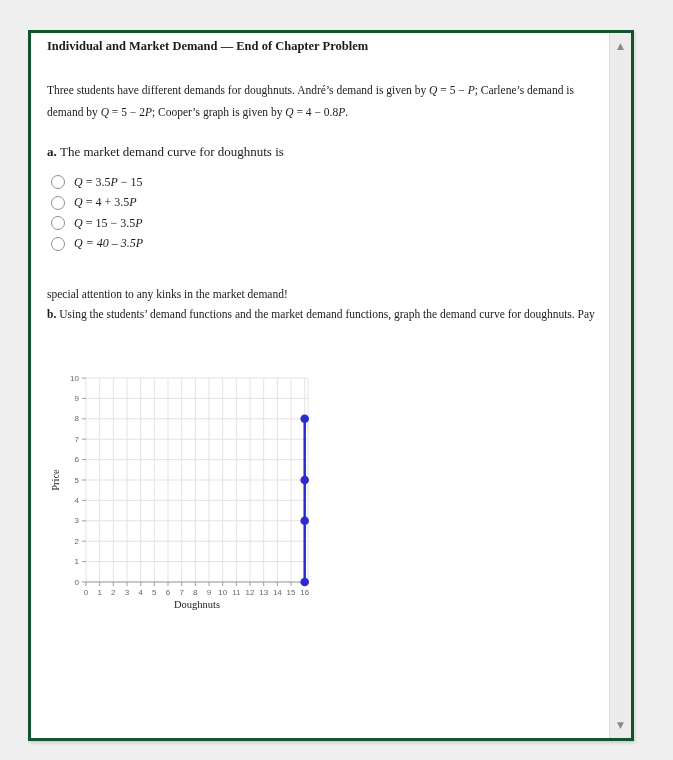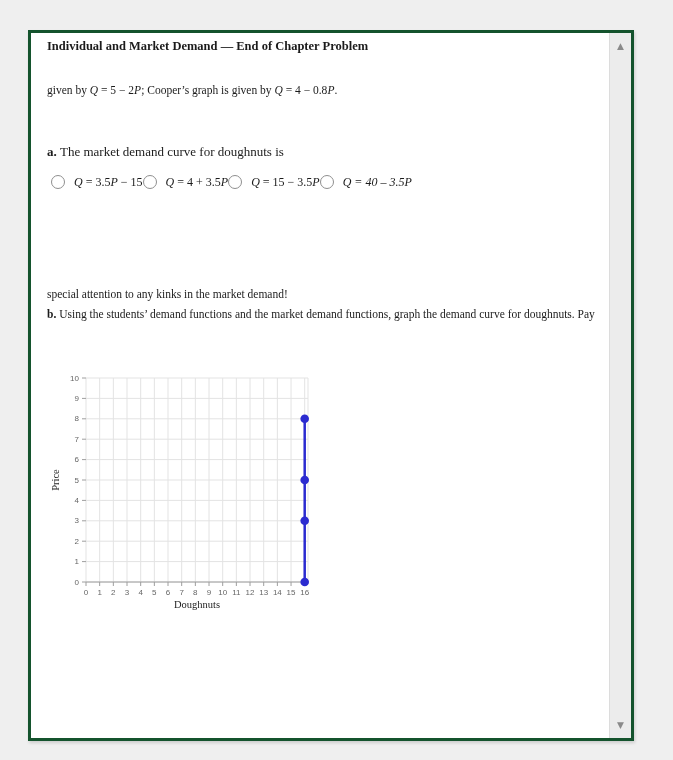--- a/index.html
+++ b/index.html
@@ -33,21 +33,21 @@
   .intro{
     position:absolute;left:16px;top:47px;
     font-size:11.5px;color:#1b1b1b;line-height:21.5px;white-space:nowrap;
   }
   .qa-prompt{
     position:absolute;left:16px;top:111px;
     font-size:13px;color:#1b1b1b;white-space:nowrap;
   }
   .options{
     position:absolute;left:20px;top:139px;
-    display:flex;flex-direction:row;
+    display:flex;flex-direction:column;
   }
   .option{display:flex;align-items:center;height:20.5px;}
   .radio{
     width:12px;height:12px;border:1px solid #8f8f8f;border-radius:50%;
     background:#fff;margin-right:9px;flex:none;box-sizing:content-box;
   }
   .option-text{font-size:12px;color:#1b1b1b;white-space:nowrap;}
   .qb-prompt{
     position:absolute;left:16px;top:252px;
     font-size:11.5px;color:#1b1b1b;line-height:19.5px;white-space:nowrap;
@@ -60,21 +60,22 @@
 </style>
 </head>
 <body>
 
 <div class="panel">
   <div class="content">
 
     <div class="title">Individual and Market Demand — End of Chapter Problem</div>
 
     <div class="intro">
-      <div><span>given by </span><span class="it">Q</span><span> = 5 − 2</span><span class="it">P</span><span>; Cooper’s graph is given by </span><span class="it">Q</span><span> = 4 − 0.8</span><span class="it">P</span><span>.</span></div>
+      <div><span>Three students have different demands for doughnuts. André’s demand is given by </span><span class="it">Q</span><span> = 5 − </span><span class="it">P</span><span>; Carlene’s demand is</span></div>
+      <div><span>demand by </span><span class="it">Q</span><span> = 5 − 2</span><span class="it">P</span><span>; Cooper’s graph is given by </span><span class="it">Q</span><span> = 4 − 0.8</span><span class="it">P</span><span>.</span></div>
     </div>
 
     <div class="qa-prompt"><span class="bd">a. </span><span>The market demand curve for doughnuts is</span></div>
 
     <div class="options">
       <div class="option">
         <span class="radio"></span>
         <span class="option-text"><span class="it">Q</span><span> = 3.5</span><span class="it">P</span><span> − 15</span></span>
       </div>
       <div class="option">

